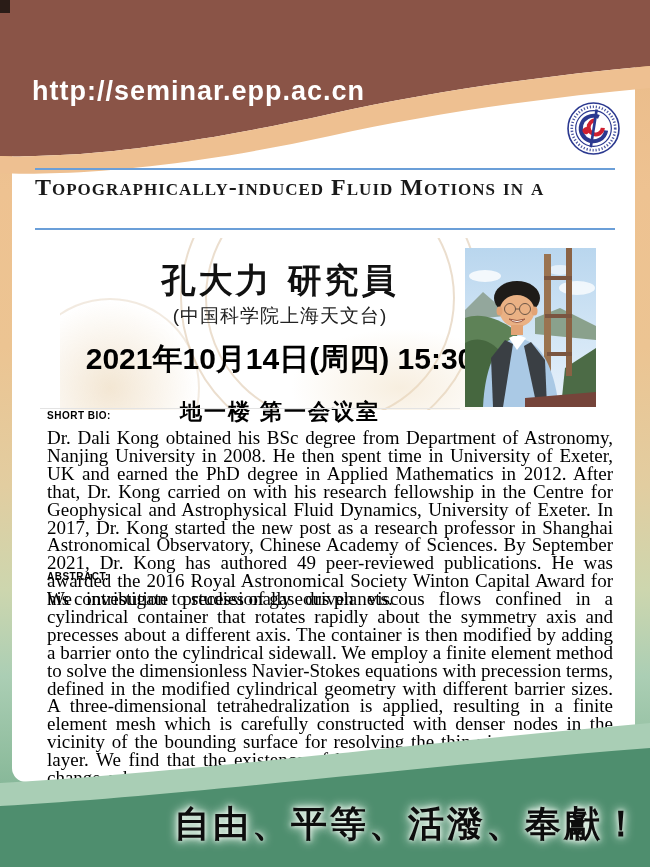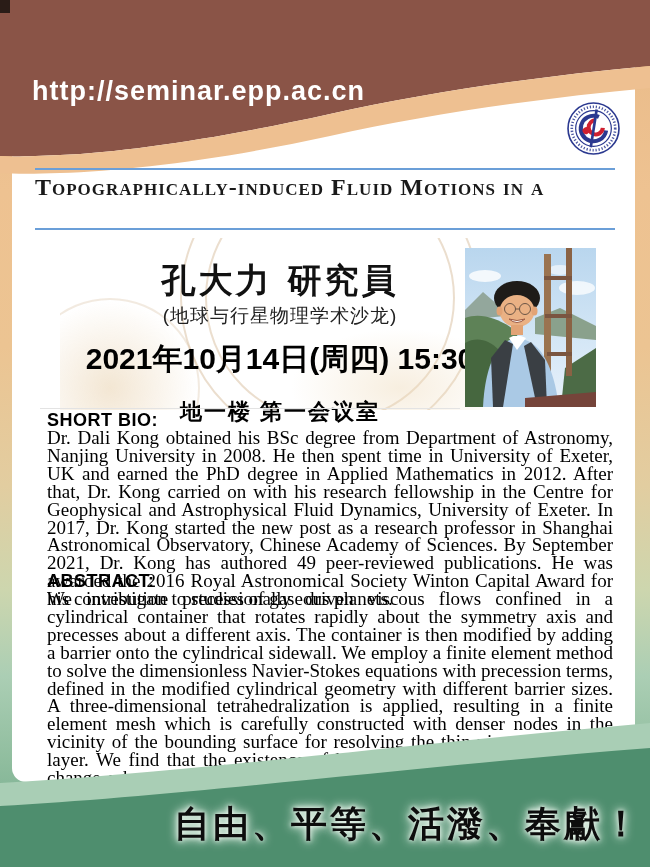--- a/index.html
+++ b/index.html
@@ -77,21 +77,21 @@
     position:absolute; left:35px; width:490px; top:373px; text-align:center;
     font-size:22px; font-weight:bold; color:#000; letter-spacing:2px; white-space:nowrap;margin-top:24px;
   }
 
   
   .photo { position:absolute; left:465px; top:248px; width:131px; height:159px; overflow:hidden; }
 
   
   .section-divider { position:absolute; left:40px; top:408px; width:420px; height:1px; background:#e3e3e3; }
   .sec-heading {
-    position:absolute; left:47px; font-size:18px; font-weight:bold; color:#000;
+    position:absolute; left:47px; font-size:10px; font-weight:bold; color:#000;
     letter-spacing:0.5px; font-family:"Liberation Sans", sans-serif;
   }
   .bio-heading { top:410px; }
   .abs-heading { top:571px; }
   .sec-text {
     position:absolute; left:47px; width:566px; text-align:justify;
     font-size:19px; line-height:17.9px; color:#000;
     font-family:Liberation Serif, serif;
   }
   .bio-text { top:429px; }
@@ -138,21 +138,21 @@
       <circle cx="18.5" cy="24.5" r="3.4" fill="#cf2030"></circle>
       <line x1="15" y1="41" x2="37.5" y2="11" stroke="#2b3990" stroke-width="2.6"></line>
     </g>
   </svg>
 
   <div class="rule rule-1"></div>
   <div class="talk-title l1">Topographically-induced Fluid Motions in a</div>
   <div class="rule rule-2"></div>
 
   <div class="speaker-name">孔大力 研究員</div>
-  <div class="affiliation">(地球与行星物理学术沙龙)</div>
+  <div class="affiliation">(中国科学院上海天文台)</div>
   <div class="datetime">2021年10月14日(周四) 15:30</div>
   <div class="location">地一楼  第一会议室</div>
 
   <svg class="photo" viewBox="0 0 131 159" preserveAspectRatio="none">
     <defs>
       <linearGradient id="sky" x1="0" y1="0" x2="0" y2="1">
         <stop offset="0" stop-color="#b9d6ee"></stop>
         <stop offset="0.6" stop-color="#d5e7f6"></stop>
         <stop offset="1" stop-color="#e8f1fa"></stop>
       </linearGradient>

